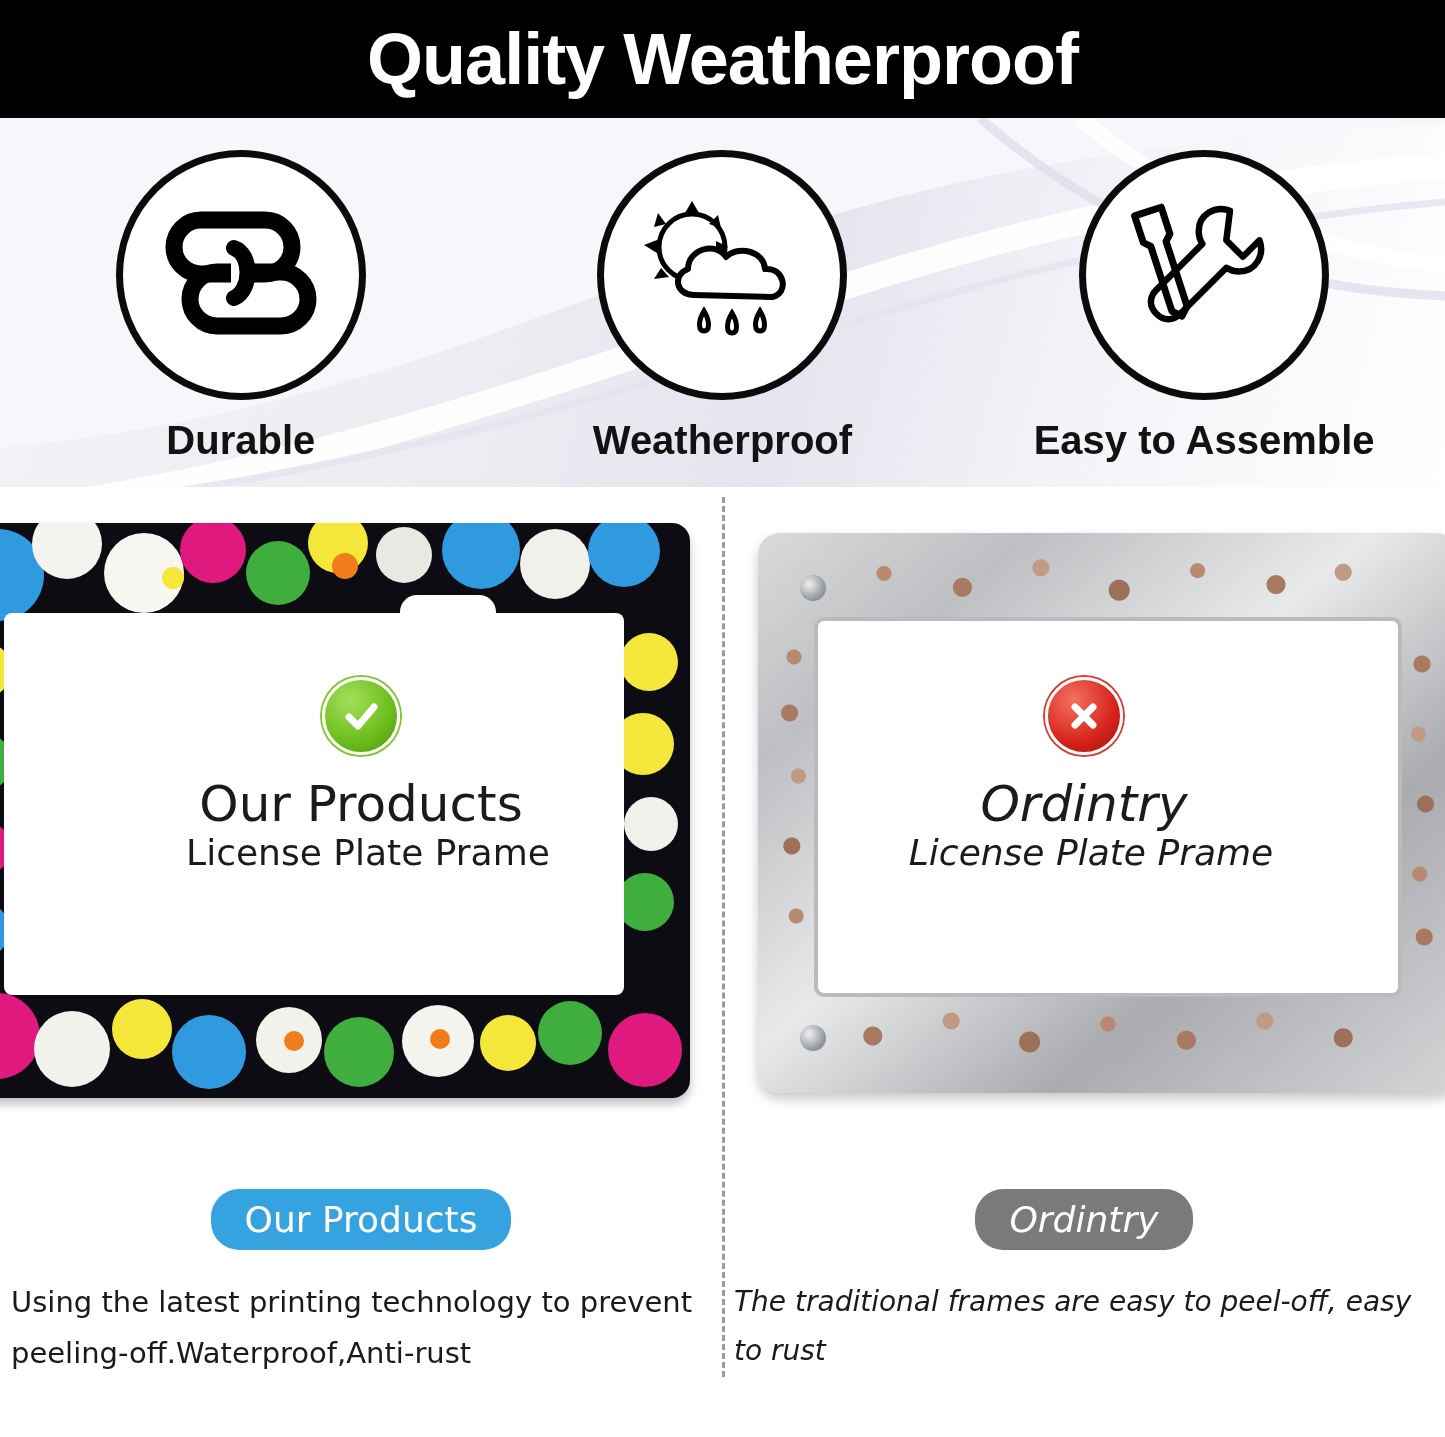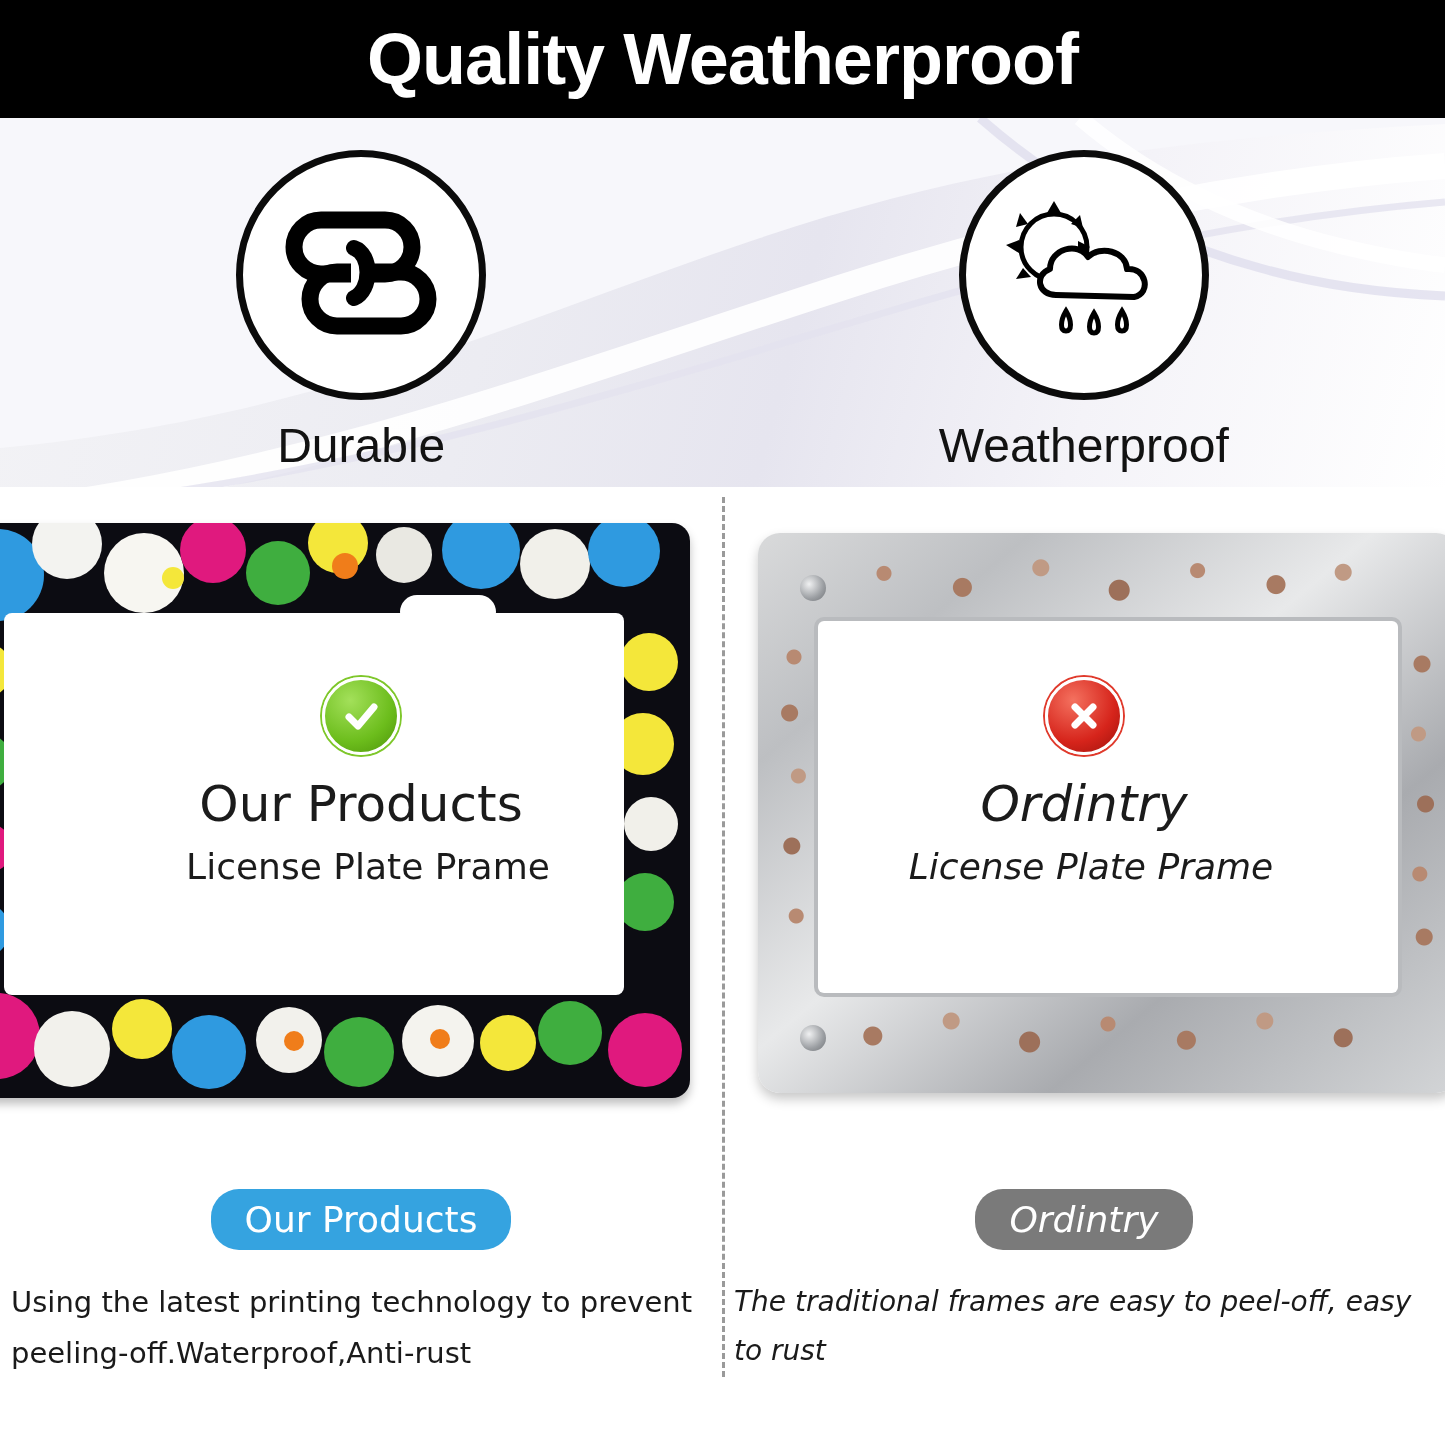--- a/index.html
+++ b/index.html
@@ -70,22 +70,22 @@
     border-radius: 50%;
     border: 7px solid #0b0b0b;
     background: #ffffff;
     display: flex;
     align-items: center;
     justify-content: center;
     box-sizing: border-box;
   }
   .feature-label {
     margin-top: 18px;
-    font-size: 48px;
-    font-weight: normal;
+    font-size: 40px;
+    font-weight: bold;
     color: #121212;
     white-space: nowrap;
   }
 
   
   .compare {
     position: absolute;
     left: 0; top: 487px;
     width: 1445px;
     height: 925px;
@@ -220,21 +220,20 @@
     font-size: 50px;
     color: #1b1b1b;
     font-family: "DejaVu Sans", sans-serif;
     font-weight: 400;
     line-height: 1.1;
   }
   .title-sub {
     font-size: 36px;
     color: #1b1b1b;
     font-family: "DejaVu Sans", sans-serif;
-    margin-top: 14px;
     padding-left: 14px;
   }
 
   
   .pill-row {
     position: absolute;
     top: 702px;
     width: 722px;
     text-align: center;
   }
@@ -318,20 +317,35 @@
               <path d="M72 120 C66 130 66 140 72 140 C78 140 78 130 72 120 Z"></path>
               <path d="M100 122 C94 132 94 142 100 142 C106 142 106 132 100 122 Z"></path>
               <path d="M128 120 C122 130 122 140 128 140 C134 140 134 130 128 120 Z"></path>
             </g>
           </svg>
         </span>
       </div>
       <div class="feature-label">Weatherproof</div>
     </div>
 
+    <div class="feature">
+      <div class="feature-circle">
+        <span>
+          <svg width="180" height="165" viewBox="0 0 180 165">
+            <g fill="none" stroke="#000" stroke-width="7" stroke-linejoin="round">
+
+              <path d="M44 18 L64 18 L64 46 L58 52 L58 120 L50 128 L42 120 L42 52 L36 46 L36 18 Z" transform="rotate(-18 50 70)"></path>
+
+              <path d="M150 28 C134 22 116 32 116 50 C116 58 120 64 120 64 L70 114 C62 122 62 132 70 140 C78 148 88 148 96 140 L146 90 C146 90 152 94 160 94 C178 94 188 76 182 60 L164 78 L146 60 Z" transform="translate(-22,-6) scale(0.92)"></path>
+            </g>
+          </svg>
+        </span>
+      </div>
+      <div class="feature-label">Easy to Assemble</div>
+    </div>
 
   </div>
 </div>
 
 <div class="compare">
   <div class="divider"></div>
 
   <div class="panel left">
     <div class="frame-wrap">
       <div class="floral-frame">

